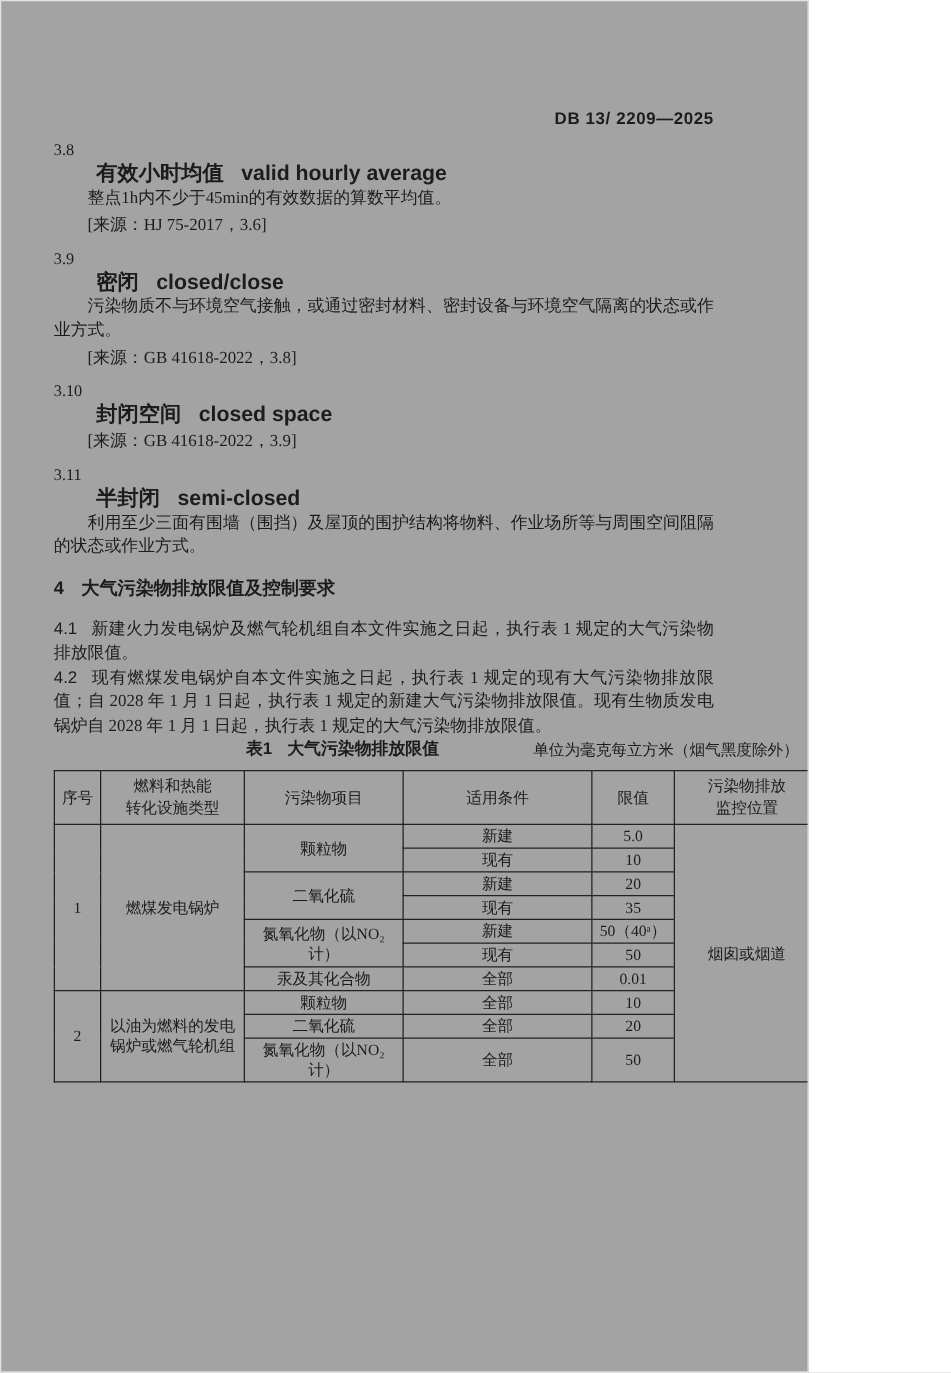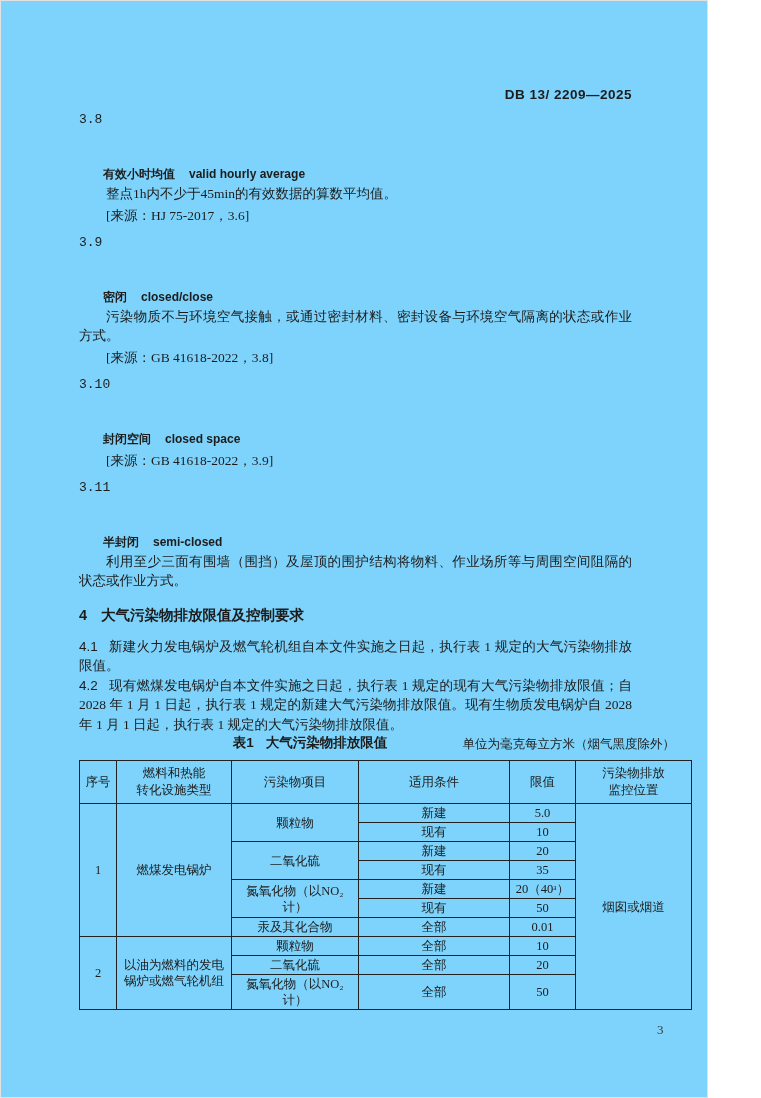--- a/index.html
+++ b/index.html
@@ -1,54 +1,53 @@
 <!DOCTYPE html>
 <html><head>
 <meta charset="utf-8">
 <style>
   html,body{margin:0;padding:0;background:#fff;}
   .page{
     position:relative;
-    width:708px;height:1098px;
-    background:#7dd3fc;
+    width:647px;height:1098px;
+    background:#a3a3a3;
     box-sizing:border-box;
     border:1px solid #e2e2e2;
-    padding:86px 75px 0 78px;
+    padding:86px 75px 0 42px;
     font-family:"Liberation Serif","DejaVu Serif",serif;
     font-size:13.5px;
     color:#1c1c1c;
     overflow:hidden;
   }
   .doc-code{
     text-align:right;
     font-family:"Liberation Sans","DejaVu Sans",sans-serif;
     font-weight:bold;
     font-size:13.5px;
     letter-spacing:.5px;
     margin-bottom:8px;
   }
   .src{
     padding-left:2em;
     line-height:19px;
     margin-top:2px;
   }
   .top-src{margin-top:6px;}
   .term-num{
-    font-family:Liberation Mono, monospace;
+    font-family:Liberation Serif, serif;
     font-size:13px;
     line-height:18px;
     margin-top:9px;
   }
   .term-line{
     padding-left:2em;
     font-family:"Liberation Sans","DejaVu Sans",sans-serif;
     font-weight:bold;
-    font-size:12px;
+    font-size:17px;
     line-height:19px;
-    margin-top:36px;
   }
   .term-line .en{margin-left:14px;}
   .term-def{
     text-indent:2em;
     text-align:justify;
     line-height:19.5px;
     margin:0;
     font-family:Liberation Serif, serif;
   }
   .ch4{
@@ -213,21 +212,21 @@
         <td>新建</td>
         <td>20</td>
       </tr>
       <tr>
         <td>现有</td>
         <td>35</td>
       </tr>
       <tr>
         <td rowspan="2">氮氧化物（以NO₂计）</td>
         <td>新建</td>
-        <td>20（40ᵃ）</td>
+        <td>50（40ᵃ）</td>
       </tr>
       <tr>
         <td>现有</td>
         <td>50</td>
       </tr>
       <tr>
         <td>汞及其化合物</td>
         <td>全部</td>
         <td>0.01</td>
       </tr>

